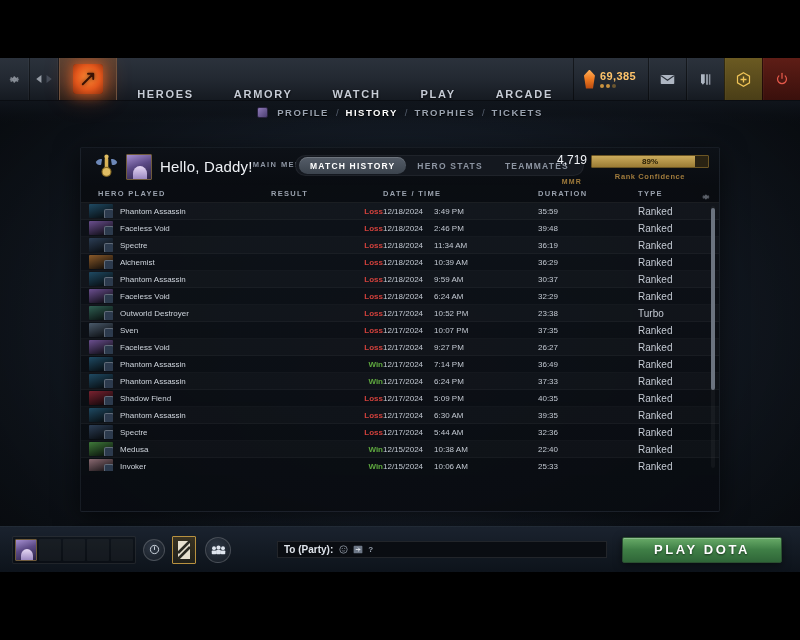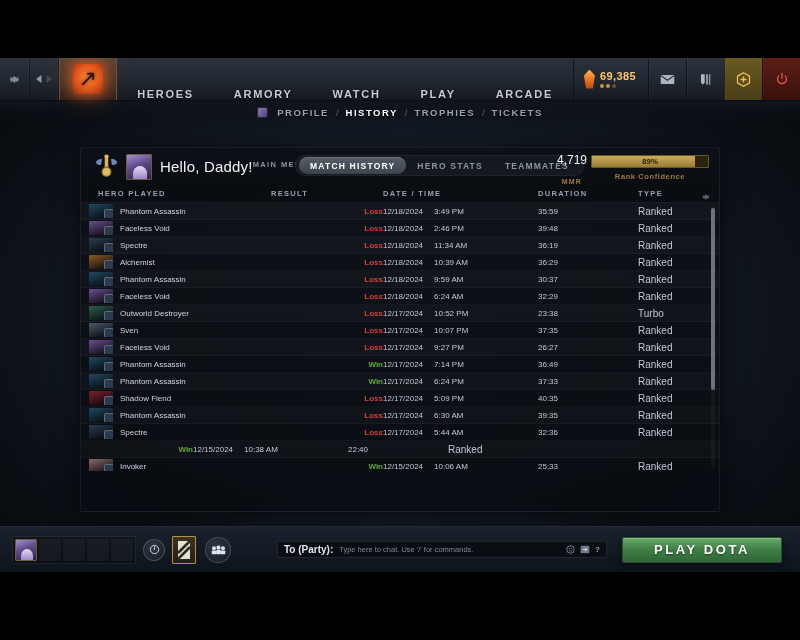--- a/index.html
+++ b/index.html
@@ -647,20 +647,24 @@
               </div>
               <div class="res loss">Loss</div>
               <div class="date-cell">
                 <span>12/17/2024</span>
                 <span>5:44 AM</span>
               </div>
               <div class="dur-cell">32:36</div>
               <div class="type-cell">Ranked</div>
             </div>
             <div class="trow">
+              <div class="hero-cell">
+                <div class="hero-por" style="background: linear-gradient(160deg, rgb(63, 122, 58) 0%, rgba(0, 0, 0, 0.75) 100%);"></div>
+                <span class="hero-name">Medusa</span>
+              </div>
               <div class="res win">Win</div>
               <div class="date-cell">
                 <span>12/15/2024</span>
                 <span>10:38 AM</span>
               </div>
               <div class="dur-cell">22:40</div>
               <div class="type-cell">Ranked</div>
             </div>
             <div class="trow">
               <div class="hero-cell">
@@ -723,21 +727,20 @@
             <rect x="1" y="7" width="6" height="5" rx="1" fill="#dfe5ee"></rect>
           <circle cx="10" cy="3.4" r="2.8" fill="#dfe5ee"></circle>
             <rect x="6.8" y="6.6" width="6.4" height="5.4" rx="1" fill="#dfe5ee"></rect>
           <circle cx="16" cy="4" r="2.6" fill="#dfe5ee"></circle>
             <rect x="13" y="7" width="6" height="5" rx="1" fill="#dfe5ee"></rect>
         </svg>
       </div>
 
       <div class="chatbar">
         <span class="chat-to">To (Party):</span>
-        <span class="chat-ph">Type here to chat. Use '/' for commands.</span>
         <span class="chat-ic">
           <svg width="9" height="9" viewBox="0 0 16 16">
             <circle cx="8" cy="8" r="6.6" fill="none" stroke="#9aa3b0" stroke-width="1.3"></circle>
             <circle cx="5.8" cy="6.4" r=".9" fill="#9aa3b0"></circle>
               <circle cx="10.2" cy="6.4" r=".9" fill="#9aa3b0"></circle>
             <path d="M5.4 9.8a3.2 3.2 0 005.2 0" stroke="#9aa3b0" stroke-width="1.2" fill="none" stroke-linecap="round"></path>
           </svg>
           <svg width="10" height="9" viewBox="0 0 16 14">
             <rect x="1" y="1" width="14" height="12" rx="1.4" fill="#6d7786"></rect>
             <path d="M5 7h6M8.4 4.4L11 7l-2.6 2.6" stroke="#e9edf3" stroke-width="1.3" fill="none" stroke-linecap="round"></path>

